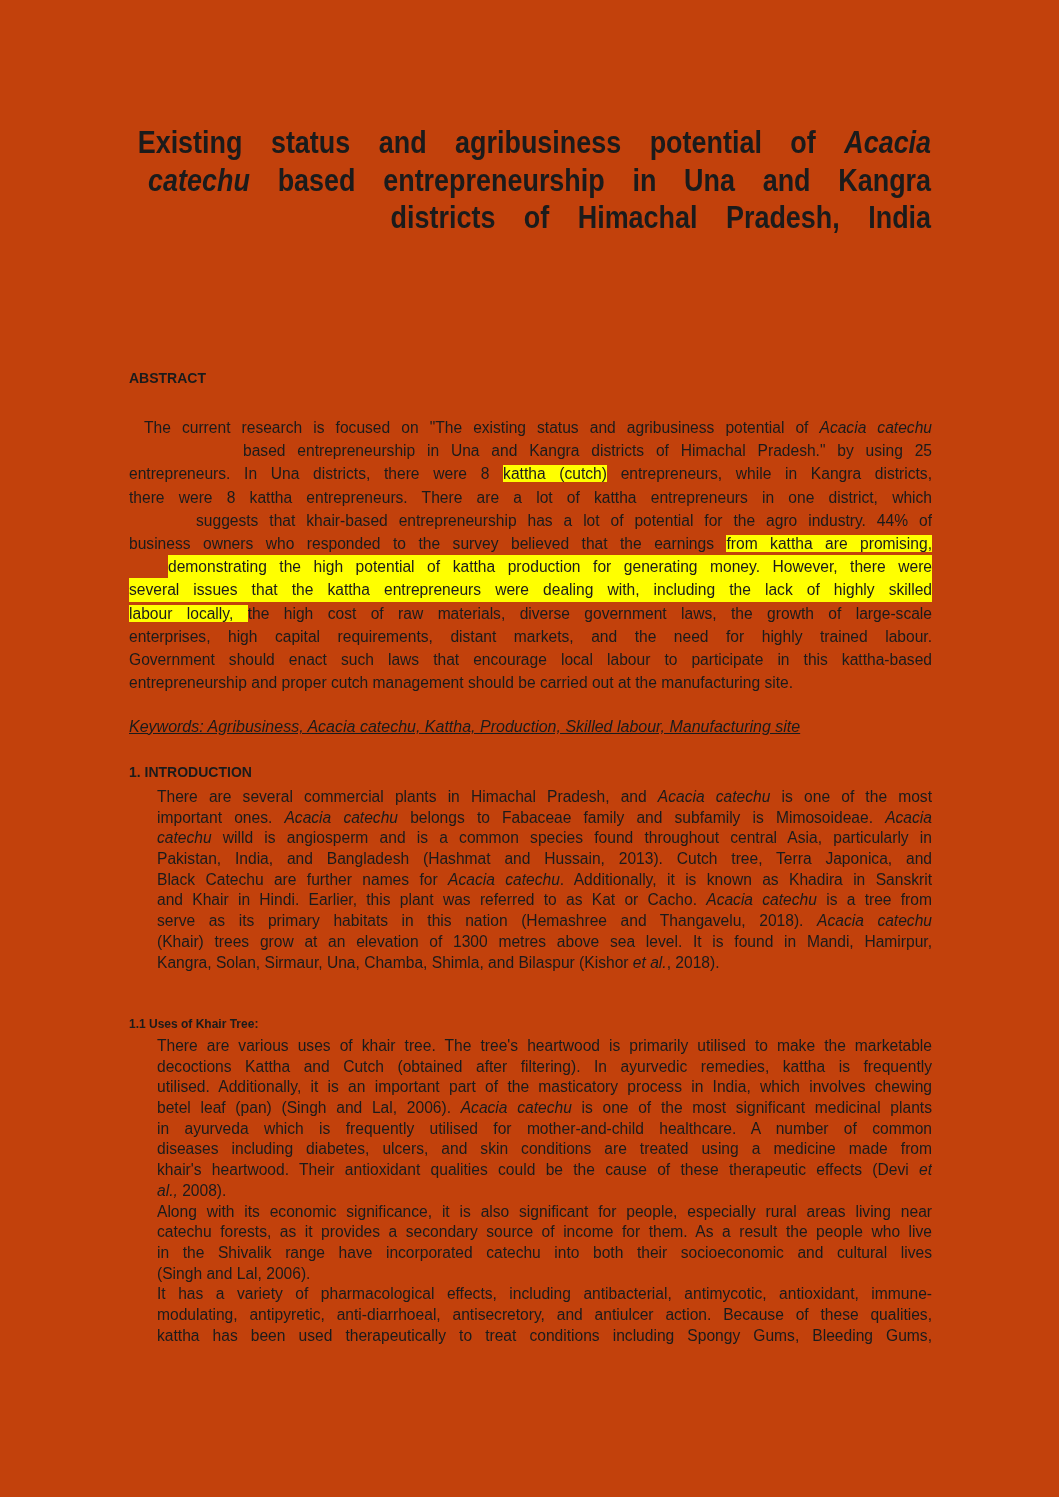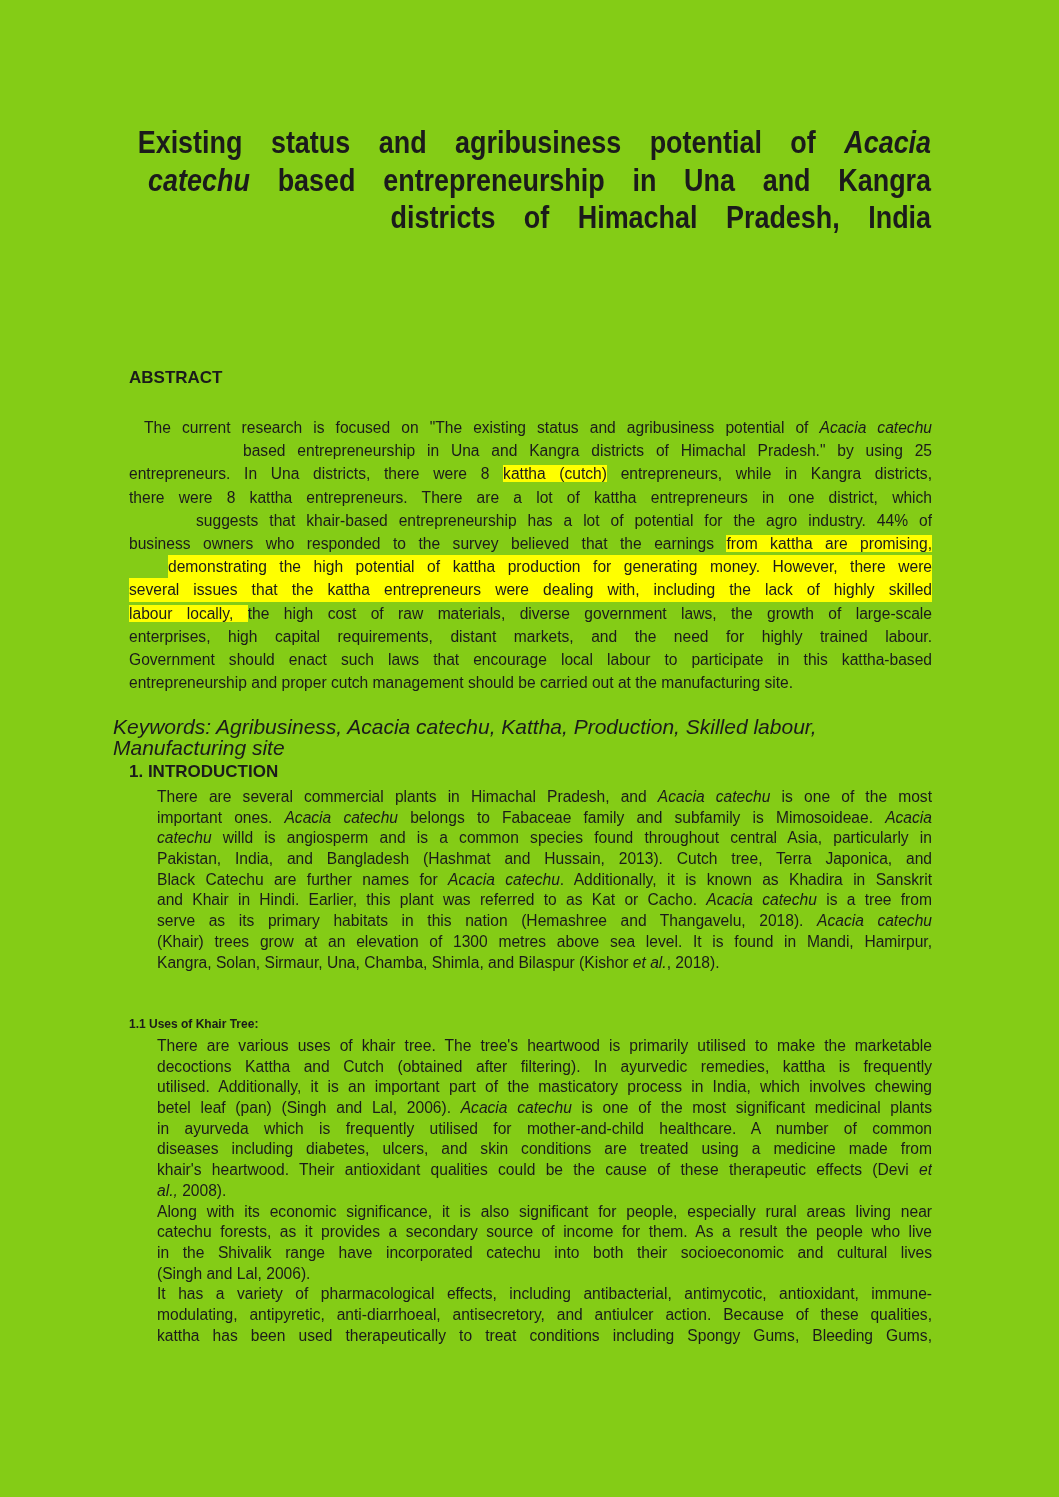--- a/index.html
+++ b/index.html
@@ -1,59 +1,59 @@
 <!DOCTYPE html>
 <html><head>
 <meta charset="utf-8">
 <style>
   html,body { margin:0; padding:0; background:#e8e8e8; }
   .page {
     position:relative;
     width:1059px; height:1497px;
-    background:#84cc16;
+    background:#c2410c;
     font-family:"Liberation Sans", sans-serif;
     color:#1b1b1b;
     overflow:hidden;
   }
   
   .title-block {
     position:absolute; left:129px; top:124px;
     width:923px;
     transform:scaleX(0.869); transform-origin:0 0;
   }
   .t-line {
     font-size:31px; font-weight:bold;
     line-height:37.6px; height:37.6px;
     text-align:justify; text-align-last:justify;
     white-space:nowrap;
   }
   
   .h-main {
     position:absolute; left:129px; width:803px;
-    font-size:17px; font-weight:bold; line-height:22px;
+    font-size:14px; font-weight:bold; line-height:22px;
   }
   .h-sub {
     position:absolute; left:129px; width:803px;
     font-size:12px; font-weight:bold; line-height:21px;
   }
   
   .para {
     position:absolute; left:129px; width:803px;
     font-size:15.6px;
   }
   .para .ln {
     text-align:justify; text-align-last:justify;
     overflow:hidden;
   }
   .abstract .ln { line-height:23.2px; height:23.2px; }
   .bodytext .ln { line-height:20.7px; height:20.7px;margin-left:28px; }
   .ln.al-l { text-align-last:left; }
   .keywords {
-    position:absolute; left:113px; top:716px; width:803px;
-    font-size:21px; font-style:italic; line-height:21px;
+    position:absolute; left:129px; top:716px; width:803px;
+    font-size:16px; font-style:italic; line-height:21px;text-decoration:underline;
   }
   .it { font-style:italic; }
   .hl { background:#ffff00; }
   .ln.hl-full { background:#ffff00; }
 </style>
 </head>
 <body>
 
 <div class="page">
 

